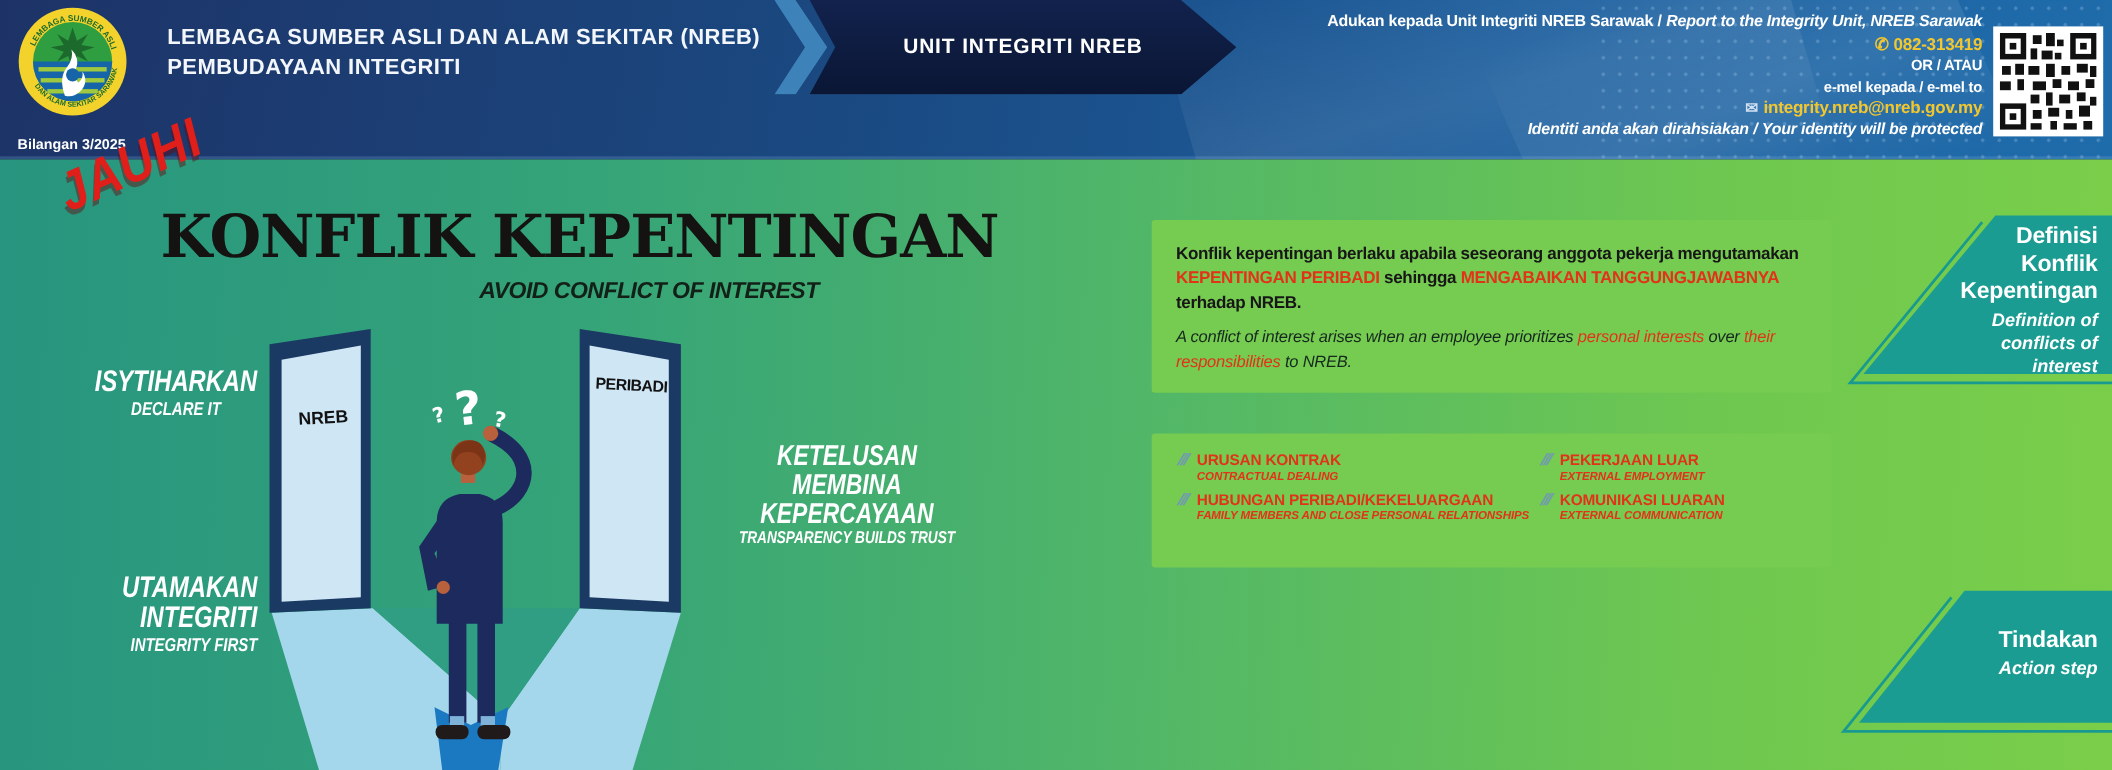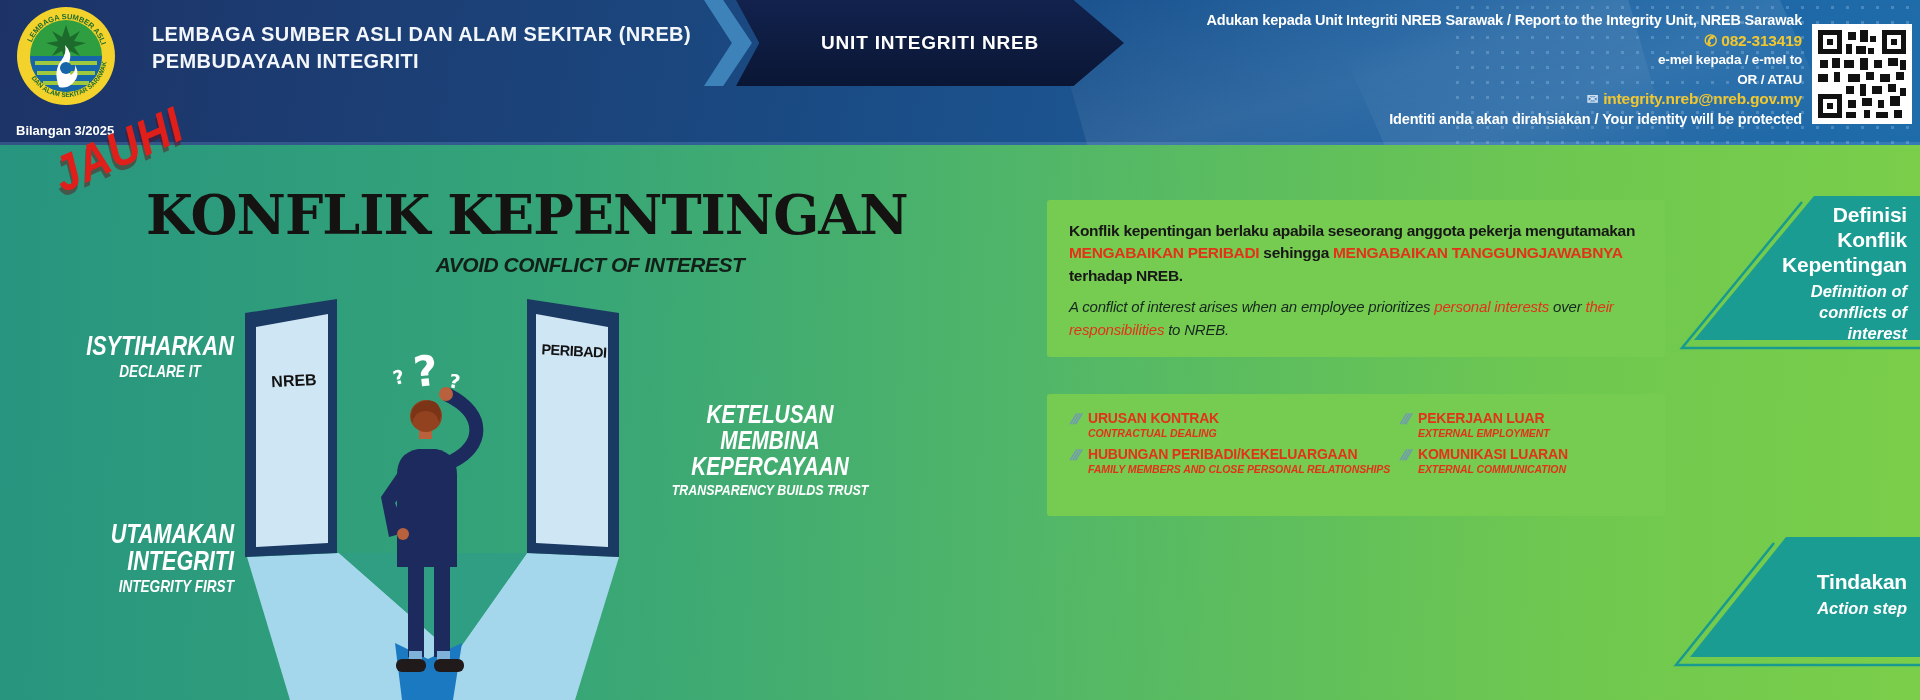--- a/index.html
+++ b/index.html
@@ -22,21 +22,21 @@
   .issue{position:absolute;left:16px;top:123px;color:#fff;font-weight:bold;font-size:13px;}
   .unit-chevron{position:absolute;left:704px;top:0;width:48px;height:86px;background:#3e82ba;
     clip-path:polygon(0 0,40% 0,100% 50%,40% 100%,0 100%,58% 50%);}
   .unit-band{position:absolute;left:736px;top:0;width:388px;height:86px;
     background:linear-gradient(180deg,#12224d,#0a1634);
     clip-path:polygon(0 0,87% 0,100% 50%,87% 100%,0 100%,6% 50%);
     display:flex;align-items:center;justify-content:center;}
   .unit-band span{color:#fff;font-weight:bold;font-size:19px;letter-spacing:.8px;}
   .contact{position:absolute;right:118px;top:11px;width:780px;text-align:right;color:#fff;
     font-weight:bold;font-size:14.5px;line-height:19.5px;letter-spacing:-.2px;}
-  .contact .it{}
+  .contact .it{font-style:italic;}
   .contact .sep{margin:0 4px;}
   .yellow{color:#f2c72e;}
   .phone-line{font-size:15.5px;}
   .small-line{font-size:13.5px;}
   .email-line{font-size:15.5px;}
   .env{color:#cfe0f2;font-style:normal;margin-right:5px;font-size:14px;}
   .qr{position:absolute;left:1812px;top:24px;width:100px;height:100px;background:#fff;
     display:flex;align-items:center;justify-content:center;}
   
   #main{position:absolute;left:0;top:145px;width:1920px;height:555px;
@@ -137,22 +137,22 @@
     </div>
 
     <div class="contact">
       <div>
         <span>Adukan kepada Unit Integriti NREB Sarawak</span><span class="sep">/</span><span class="it">Report to the Integrity Unit, NREB Sarawak</span>
       </div>
       <div class="phone-line yellow">
         <span>✆</span>
         <span>082-313419</span>
       </div>
+      <div class="small-line">OR / ATAU</div>
       <div class="small-line">e-mel kepada / e-mel to</div>
-      <div class="small-line">OR / ATAU</div>
       <div class="email-line">
         <span class="env">✉</span><span class="yellow">integrity.nreb@nreb.gov.my</span>
       </div>
       <div class="it">
         <span>Identiti anda akan dirahsiakan</span><span class="sep">/</span><span>Your identity will be protected</span>
       </div>
     </div>
 
     <div class="qr">
       <svg width="88" height="88" viewBox="0 0 88 88">
@@ -262,21 +262,21 @@
       <span class="ms">KETELUSAN MEMBINA</span>
       <span class="ms">KEPERCAYAAN</span>
       <span class="en">TRANSPARENCY BUILDS TRUST</span>
     </div>
     <div class="cap cap-right cap-utamakan">
       <span class="ms">UTAMAKAN INTEGRITI</span>
       <span class="en">INTEGRITY FIRST</span>
     </div>
 
     <div class="gbox box-def">
-      <p class="dark-bold"><span>Konflik kepentingan berlaku apabila seseorang anggota pekerja mengutamakan </span><span class="red">MENGABAIKAN PERIBADI</span><span> sehingga </span><span class="red">MENGABAIKAN TANGGUNGJAWABNYA</span><span> terhadap NREB.</span></p>
+      <p class="dark-bold"><span>Konflik kepentingan berlaku apabila seseorang anggota pekerja mengutamakan </span><span class="red">KEPENTINGAN PERIBADI</span><span> sehingga </span><span class="red">MENGABAIKAN TANGGUNGJAWABNYA</span><span> terhadap NREB.</span></p>
       <p class="dark-it"><span>A conflict of interest arises when an employee prioritizes </span><span class="red">personal interests</span><span> over </span><span class="red">their responsibilities</span><span> to NREB.</span></p>
     </div>
 
     <div class="gbox box-ex">
       <div class="ex-col ex-col1">
         <div class="ex-item">
           <span class="bullet">///</span>
           <div>
               <div class="ex-title">URUSAN KONTRAK</div>
                <div class="ex-sub">CONTRACTUAL DEALING</div>

